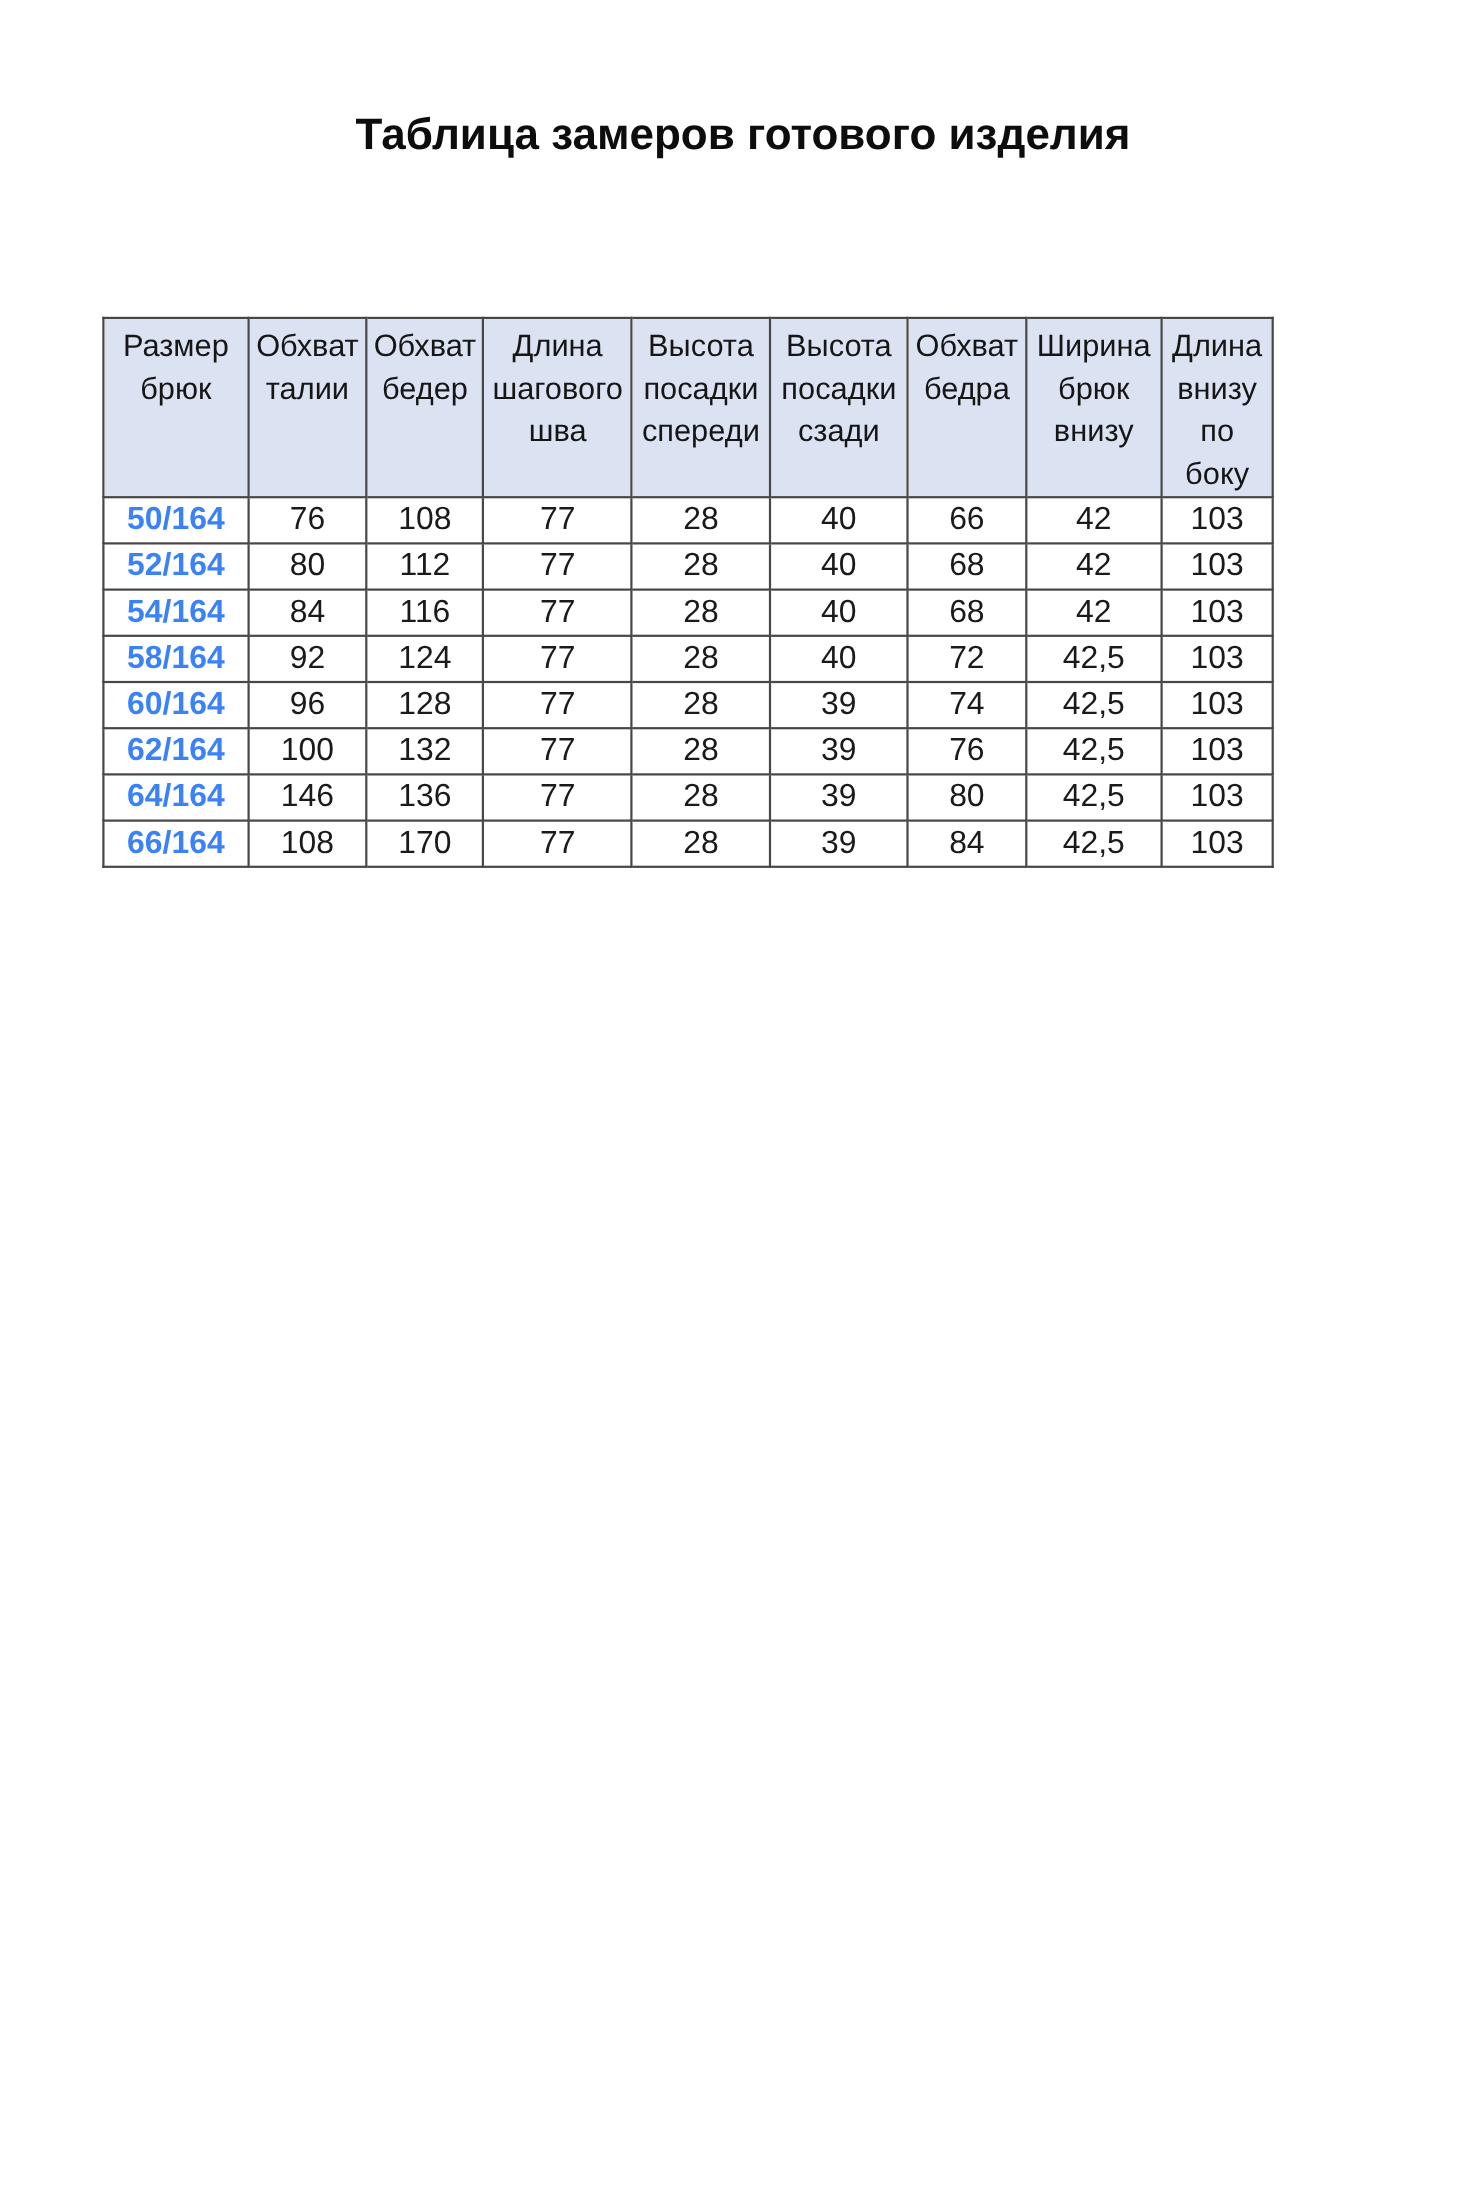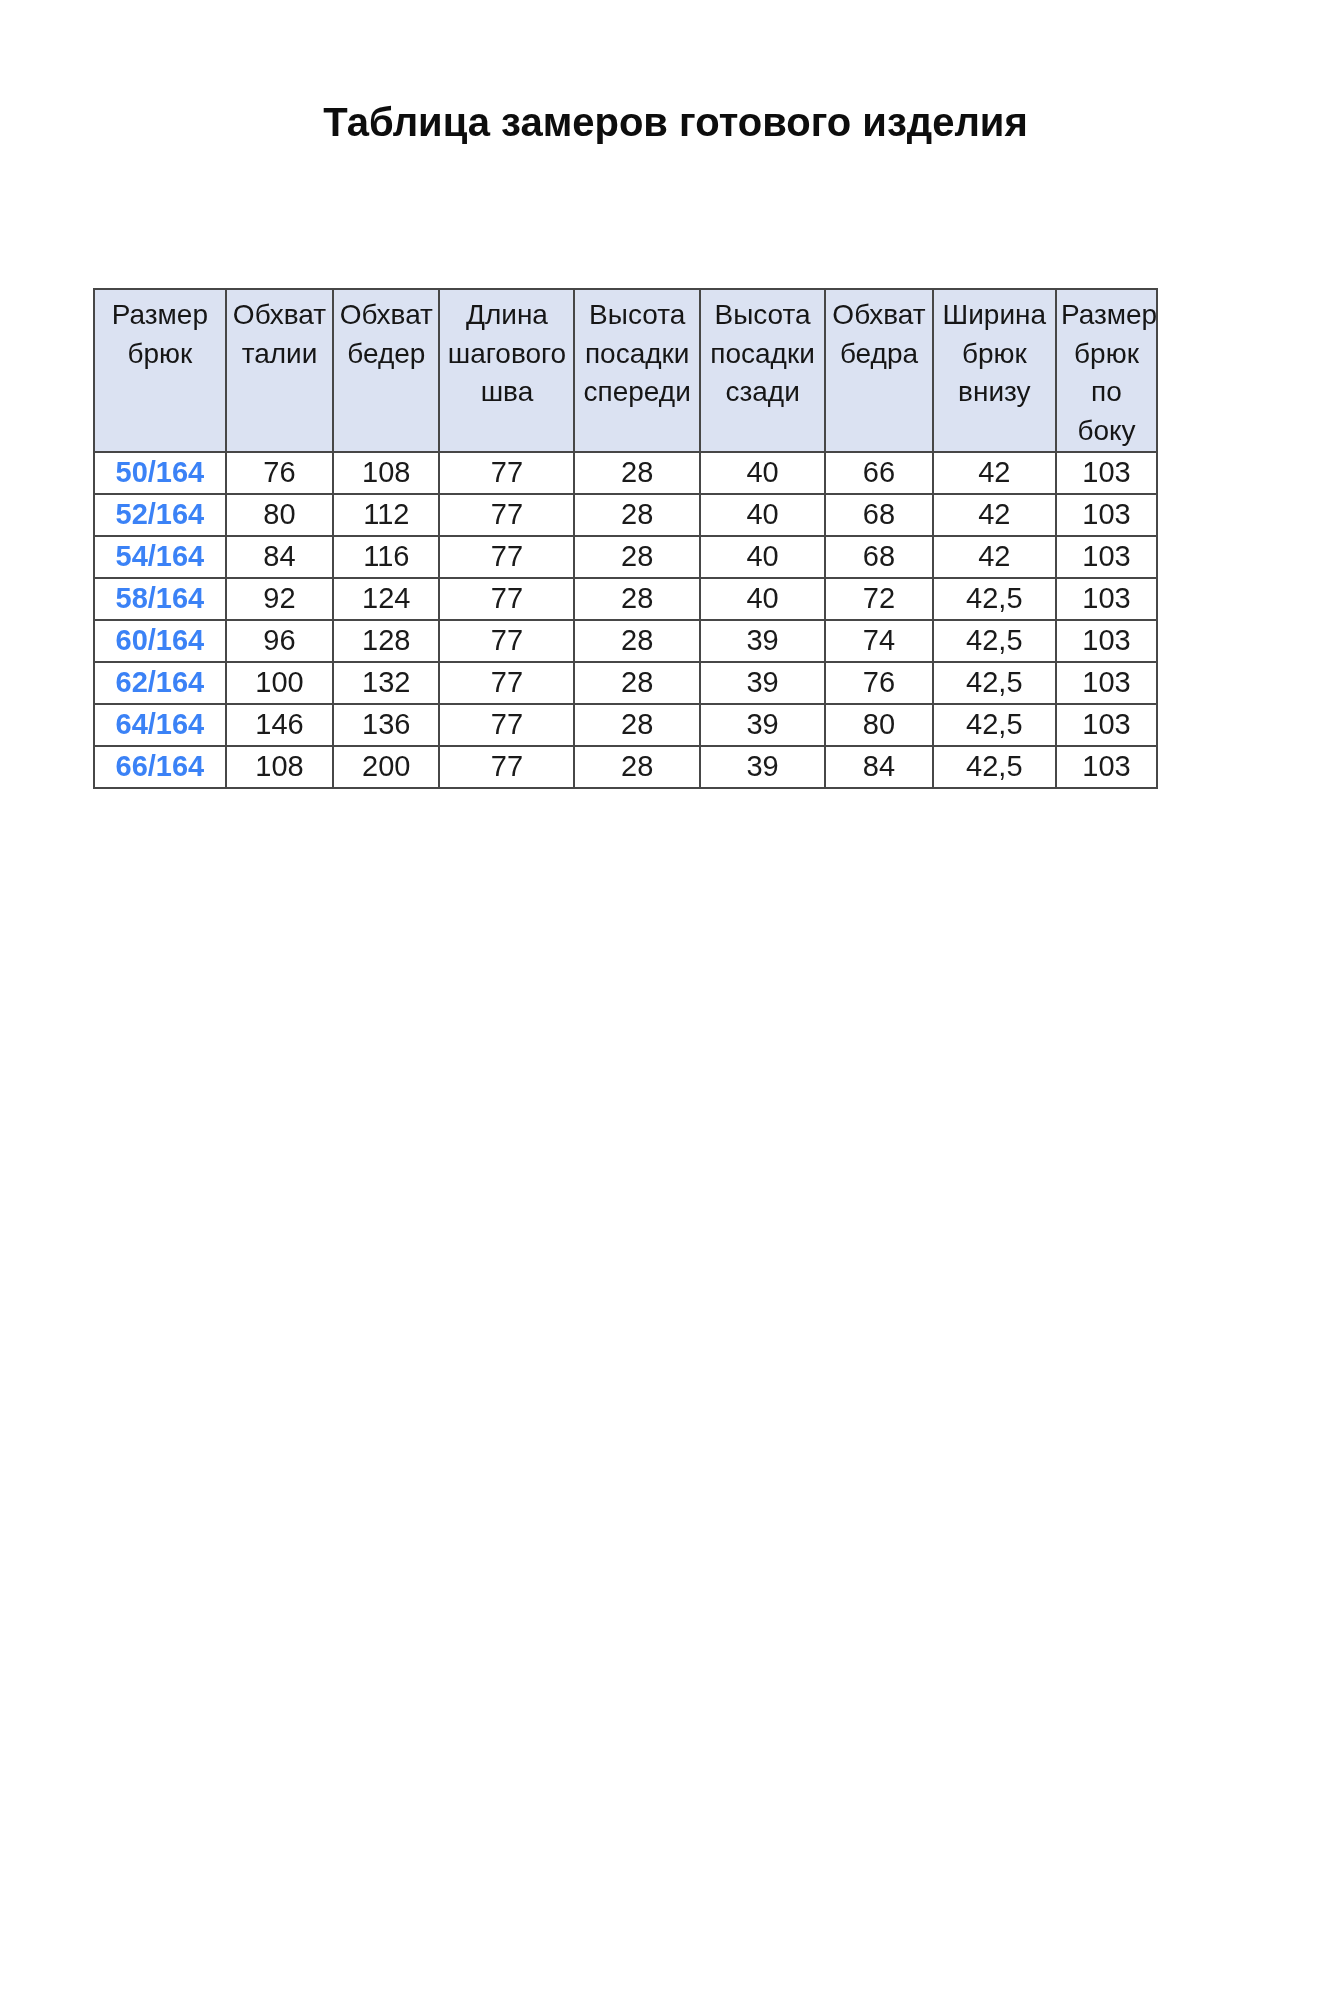--- a/index.html
+++ b/index.html
@@ -84,21 +84,21 @@
     <thead>
       <tr>
           <th>Размер брюк</th>
           <th>Обхват талии</th>
           <th>Обхват бедер</th>
           <th>Длина шагового шва</th>
           <th>Высота посадки спереди</th>
           <th>Высота посадки сзади</th>
           <th>Обхват бедра</th>
           <th>Ширина брюк внизу</th>
-          <th>Размер брюк по боку</th>
+          <th>Длина внизу по боку</th>
         </tr>
     </thead>
     <tbody>
         <tr>
           <td class="size-col">50/164</td>
           <td>76</td>
           <td>108</td>
           <td>77</td>
           <td>28</td>
           <td>40</td>
@@ -168,21 +168,21 @@
           <td>77</td>
           <td>28</td>
           <td>39</td>
           <td>80</td>
           <td>42,5</td>
           <td>103</td>
         </tr>
         <tr>
           <td class="size-col">66/164</td>
           <td>108</td>
-          <td>200</td>
+          <td>170</td>
           <td>77</td>
           <td>28</td>
           <td>39</td>
           <td>84</td>
           <td>42,5</td>
           <td>103</td>
         </tr>
       </tbody>
   </table>
 </main>

